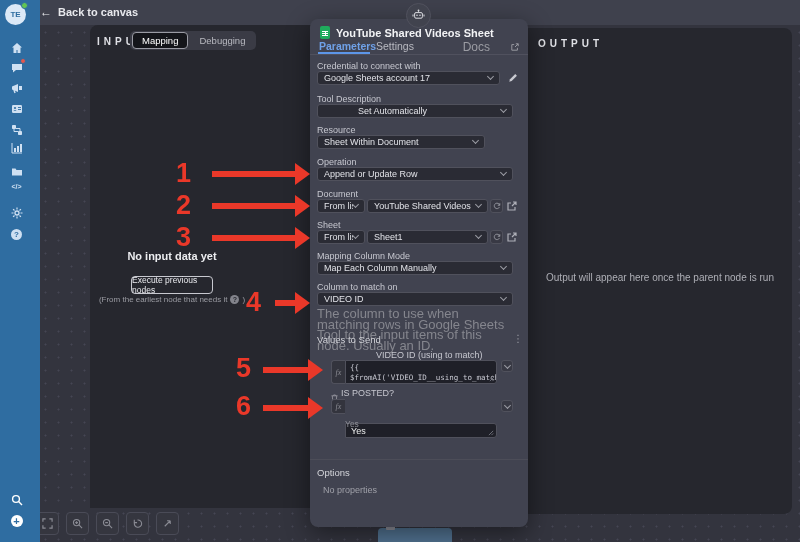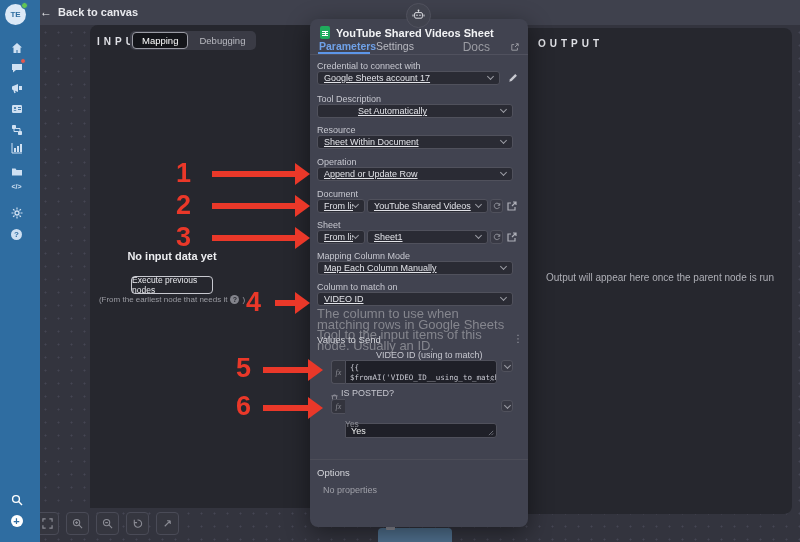--- a/index.html
+++ b/index.html
@@ -57,21 +57,21 @@
   .modal-title { font-size:11px; font-weight:bold; color:#f2f3f5; }
   .mtab { font-size:10.5px; cursor:pointer; }
   .mtab.param { color:#6fa1e8; font-weight:bold; }
   .mtab.settings { color:#b9bac1; }
   .docs-link { font-size:12px; color:#9b9ca3; display:flex; gap:21px; align-items:center; cursor:pointer; }
   .tab-underline { background:#5d96e8; height:2px; }
   .tabs-divider { background:#50515e; height:1px; }
 
   .f-label { font-size:9px; color:#c6c7cf; }
   .field { background:#2a2b34; border:1px solid #50515c; border-radius:3px; height:14px; display:flex; align-items:center; padding:0 6px; font-size:9px; color:#e2e3e8; cursor:pointer; }
-  .field .grow { flex:1; white-space:nowrap; overflow:hidden;text-decoration:underline; }
+  .field .grow { flex:1; white-space:nowrap; overflow:hidden; }
   .chev { width:5px; height:5px; border-right:1.2px solid #9b9ca4; border-bottom:1.2px solid #9b9ca4; transform:rotate(45deg); margin-top:-3px; flex:none; }
   .mini-btn { background:#383944; border:1px solid #50515c; border-radius:3px; display:flex; align-items:center; justify-content:center; cursor:pointer; color:#9b9ca4; }
   .icon-btn { color:#aeb0b8; cursor:pointer; display:flex; align-items:center; justify-content:center; }
   .help-text { font-size:13px; color:#85868e; line-height:10.5px; }
   .section-label { font-size:9.5px; color:#d5d6db; }
   .dots-menu { font-size:10px; color:#9b9ca4; cursor:pointer; }
   .fx-badge { background:#33343d; border:1px solid #50515c; border-right:none; border-radius:3px 0 0 3px; color:#8a8b92; font-size:8px; font-style:italic; font-family:"Liberation Serif", serif; display:flex; align-items:center; justify-content:center; cursor:pointer; }
   .expr-area { background:#1f2028; border:1px solid #50515c; border-radius:0 3px 3px 0; font-family:"DejaVu Sans Mono", monospace; font-size:7.5px; line-height:9.5px; color:#c9cad3; padding:2px 4px; overflow:hidden; position:relative; }
   .expr-area .grip { position:absolute; right:1px; bottom:1px; color:#7a7b84; }
   .value-input { background:#1f2028; border:1px solid #50515c; border-radius:0 3px 3px 0; font-size:9px; color:#eceded; display:flex; align-items:center; padding:0 5px; position:relative; }
@@ -197,21 +197,21 @@
       </svg>
   </div>
 
   <div class="m f-label" style="left:7px; top:75px;">Tool Description</div>
   <div class="m field" style="left:7px; top:85px; width:196px;padding-left:40px;">
     <span class="grow">Set Automatically</span>
     <span class="chev"></span>
   </div>
 
   <div class="m f-label" style="left:7px; top:106px;">Resource</div>
-  <div class="m field" style="left:7px; top:116px; width:196px;">
+  <div class="m field" style="left:7px; top:116px; width:168px;">
     <span class="grow">Sheet Within Document</span>
     <span class="chev"></span>
   </div>
 
   <div class="m f-label" style="left:7px; top:138px;">Operation</div>
   <div class="m field" style="left:7px; top:148px; width:196px;">
     <span class="grow">Append or Update Row</span>
     <span class="chev"></span>
   </div>
 

